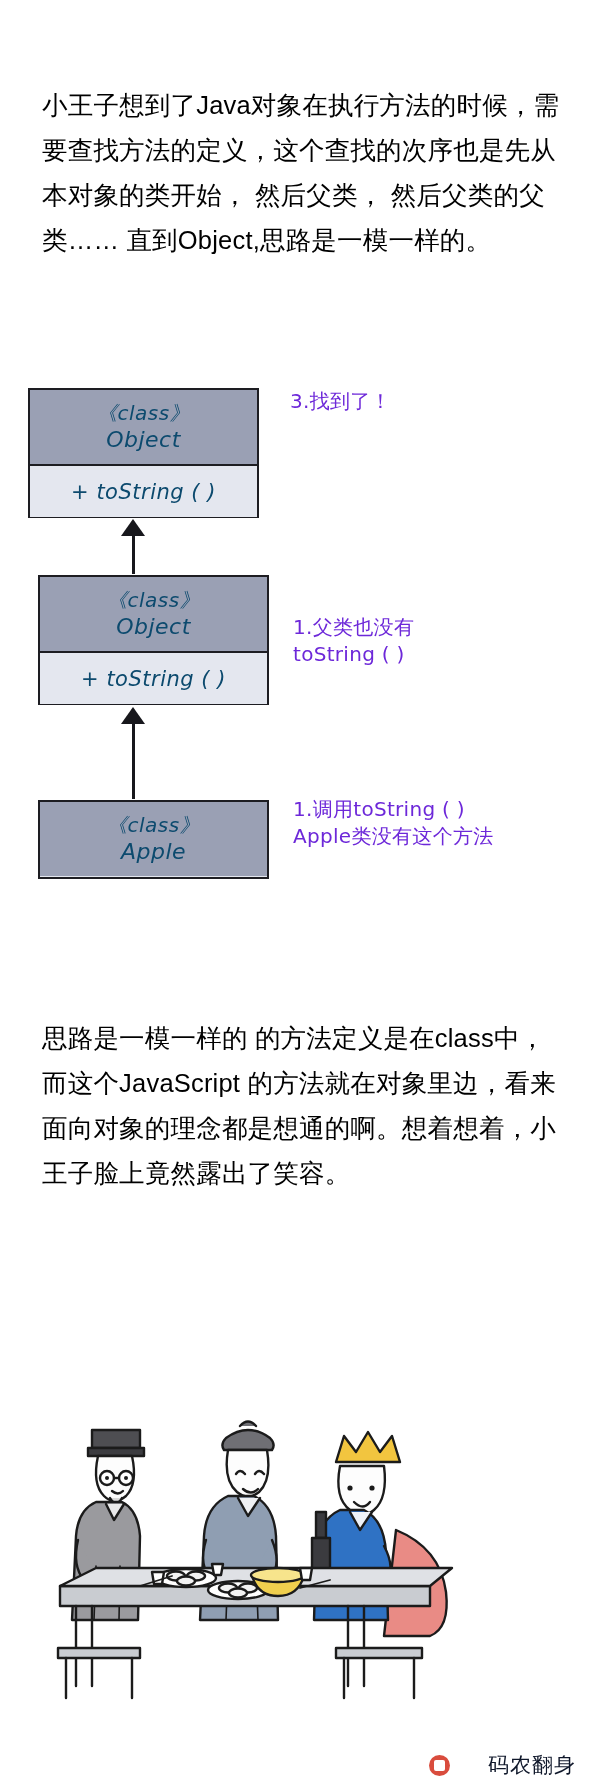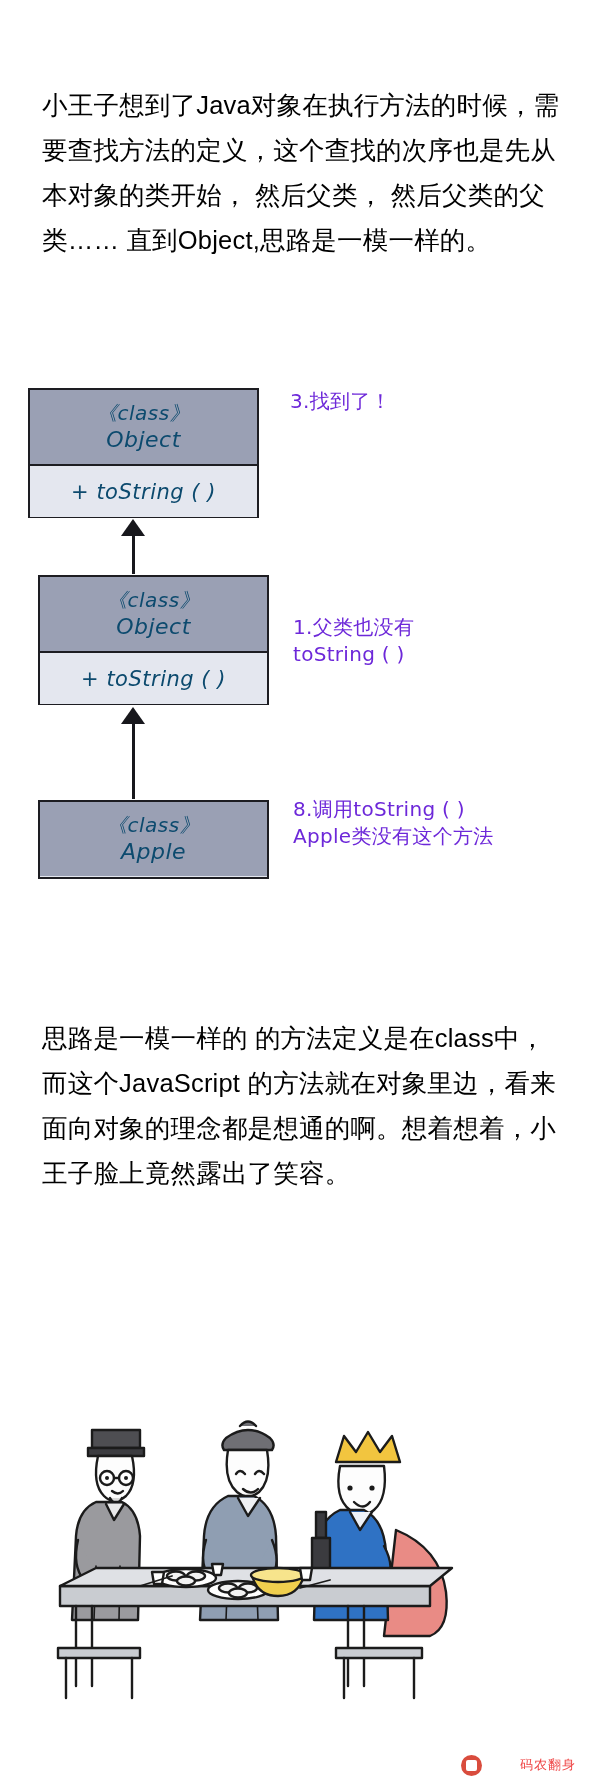--- a/index.html
+++ b/index.html
@@ -111,21 +111,21 @@
   }
   .brand{display:flex;align-items:center;gap:7px;}
   .brand-badge{
     width:21px;height:21px;border-radius:50%;
     background:#d94c3d;position:relative;flex:none;
   }
   .brand-badge::after{
     content:"";position:absolute;left:5px;top:5px;
     width:11px;height:11px;border-radius:2px;background:#ffffff;
   }
-  .brand-text{font-size:13px;color:#ef4444;letter-spacing:1px;margin-left:31px;}
+  .brand-text{font-size:21px;color:#0f172a;letter-spacing:1px;margin-left:31px;}
 </style>
 </head>
 <body>
 
 <div class="page">
 
   <p class="para" id="para-top">小王子想到了Java对象在执行方法的时候，需要查找方法的定义，这个查找的次序也是先从本对象的类开始， 然后父类， 然后父类的父类…… 直到Object,思路是一模一样的。</p>
 
   <div class="diagram">
 
@@ -162,21 +162,21 @@
     <div class="umlbox" id="box-apple">
       <div class="uml-head noborder">
         <span class="uml-stereo">《class》</span>
         <span class="uml-name">Apple</span>
       </div>
     </div>
 
     <div class="annot" id="annot-3">3.找到了！</div>
     <div class="annot" id="annot-2">1.父类也没有
 toString ( )</div>
-    <div class="annot" id="annot-1">8.调用toString ( )
+    <div class="annot" id="annot-1">1.调用toString ( )
 Apple类没有这个方法</div>
   </div>
 
   <p class="para" id="para-bottom">思路是一模一样的 的方法定义是在class中， 而这个JavaScript 的方法就在对象里边，看来面向对象的理念都是想通的啊。想着想着，小王子脸上竟然露出了笑容。</p>
 
   <div class="illus">
     <svg viewBox="0 0 600 330" width="600" height="330" xmlns="http://www.w3.org/2000/svg">
       <g stroke="#1b1b1b" stroke-width="2.4" stroke-linejoin="round" stroke-linecap="round" fill="none">
 
         <g>

